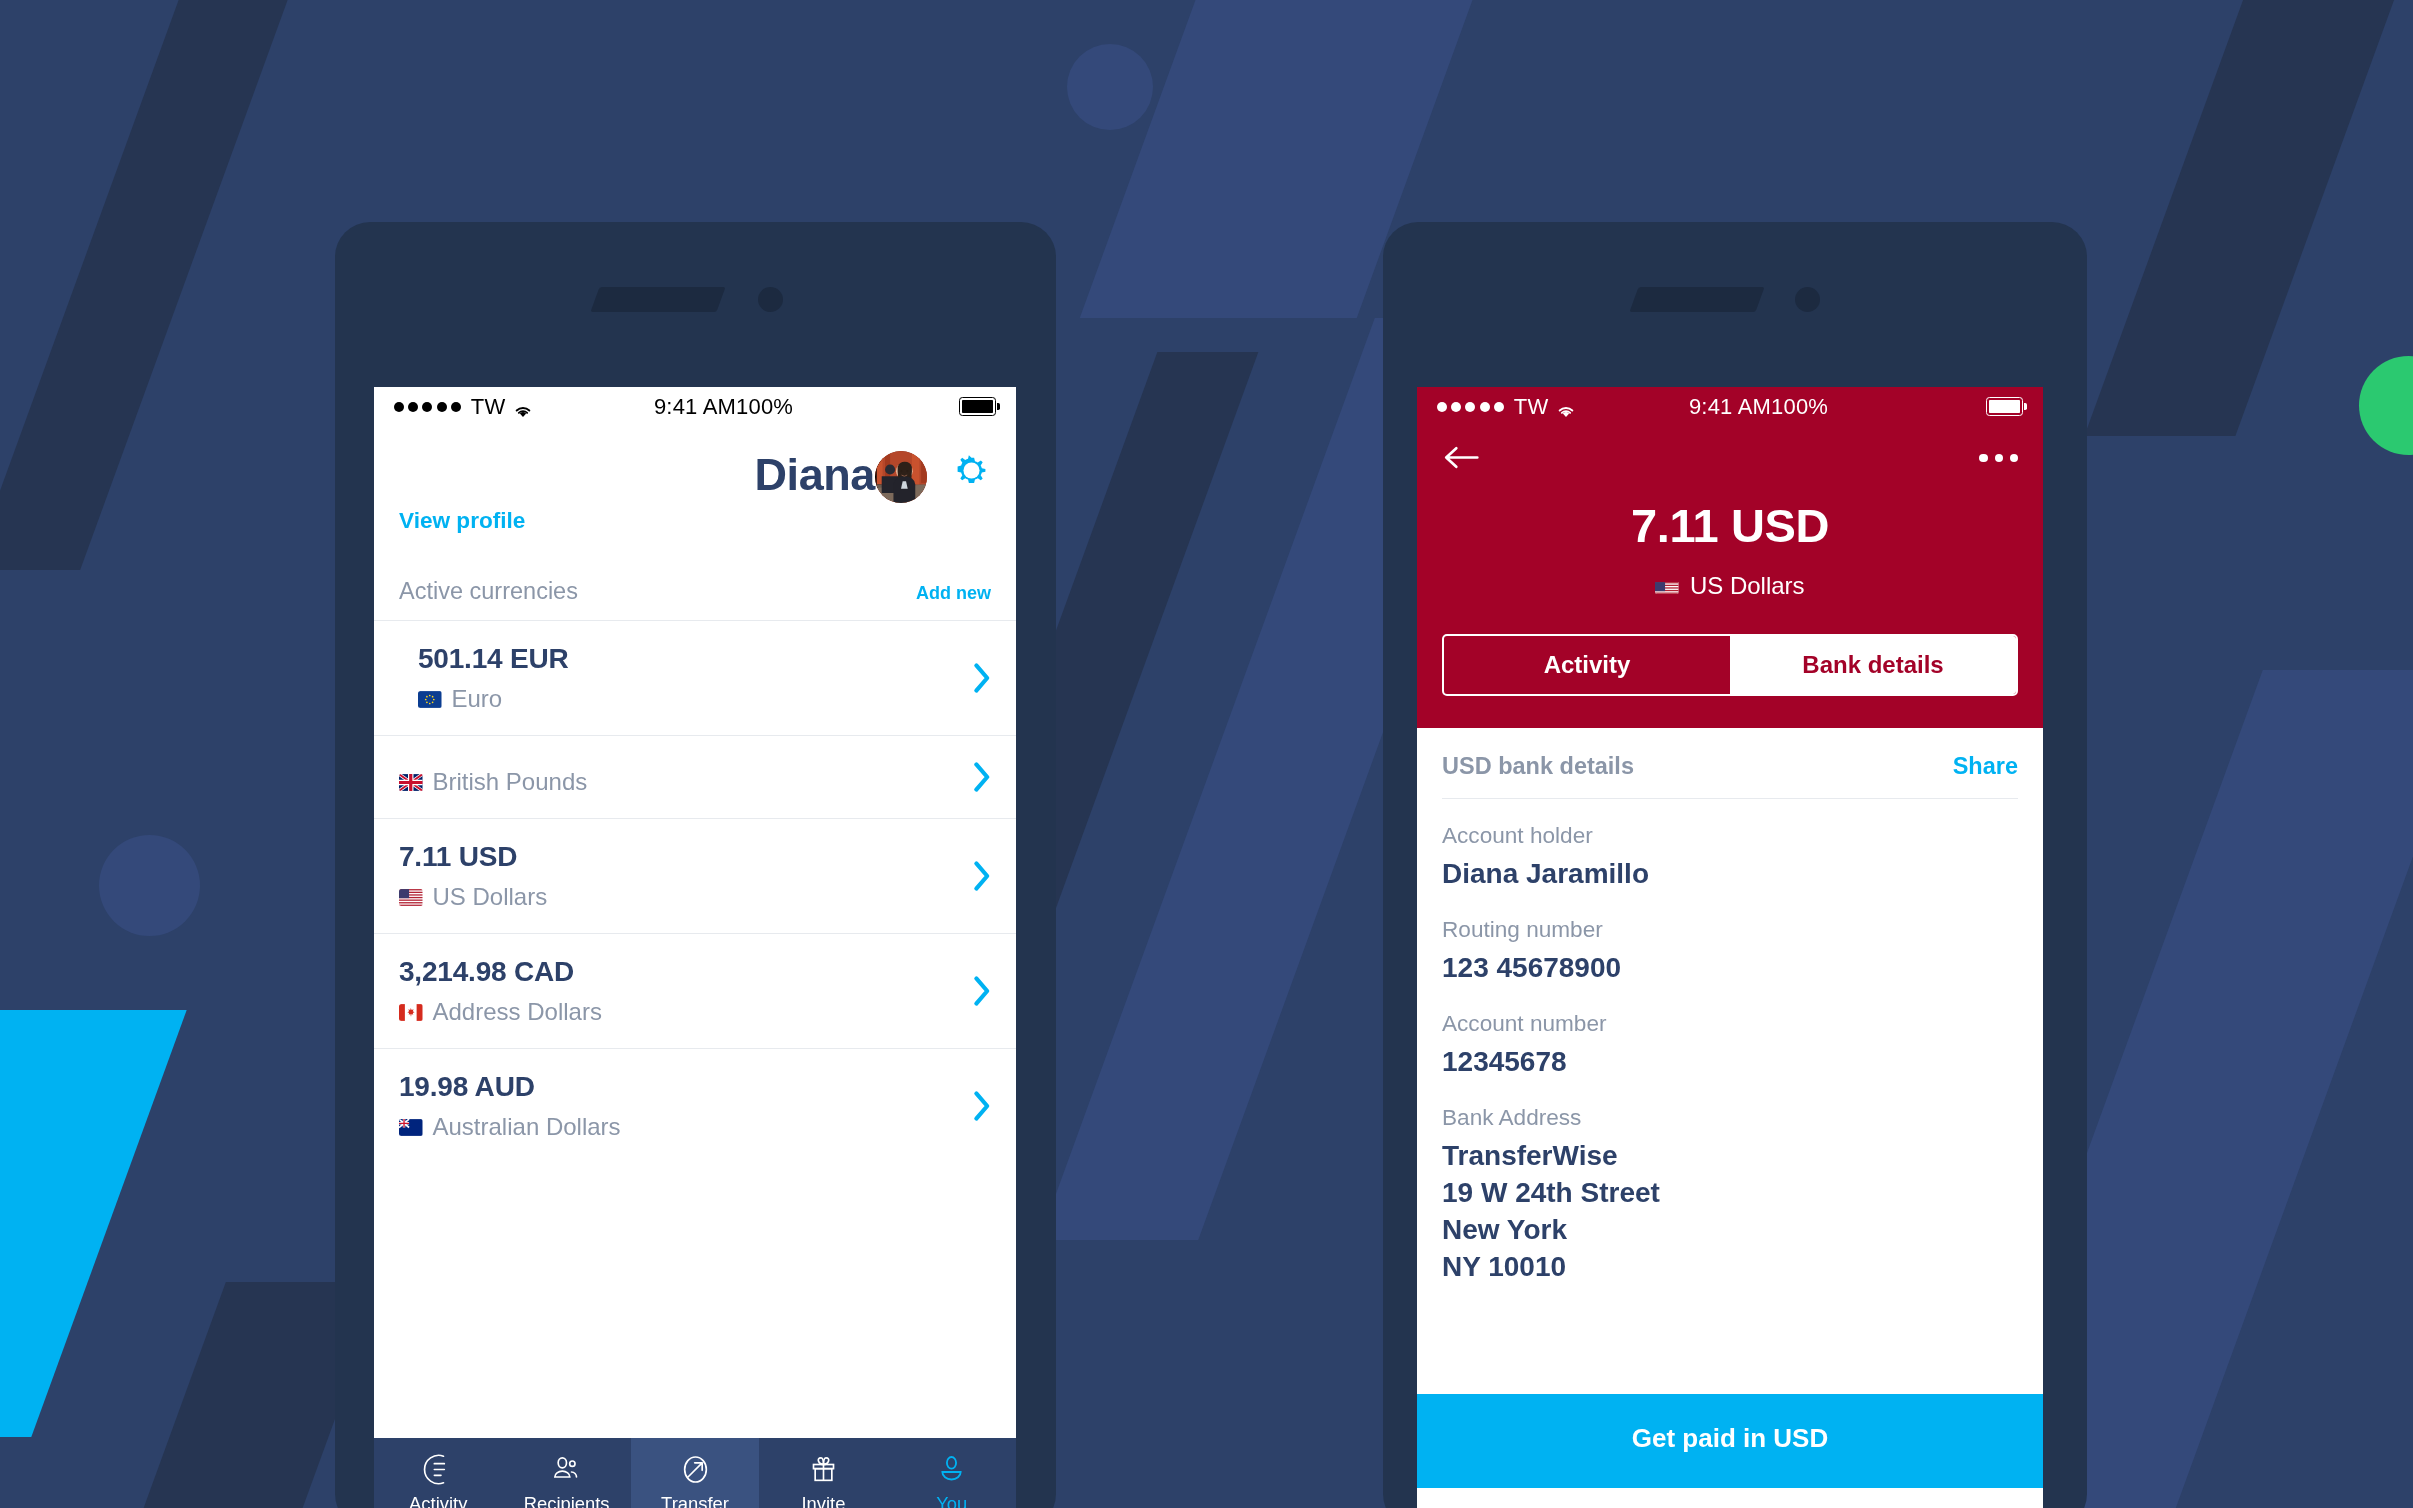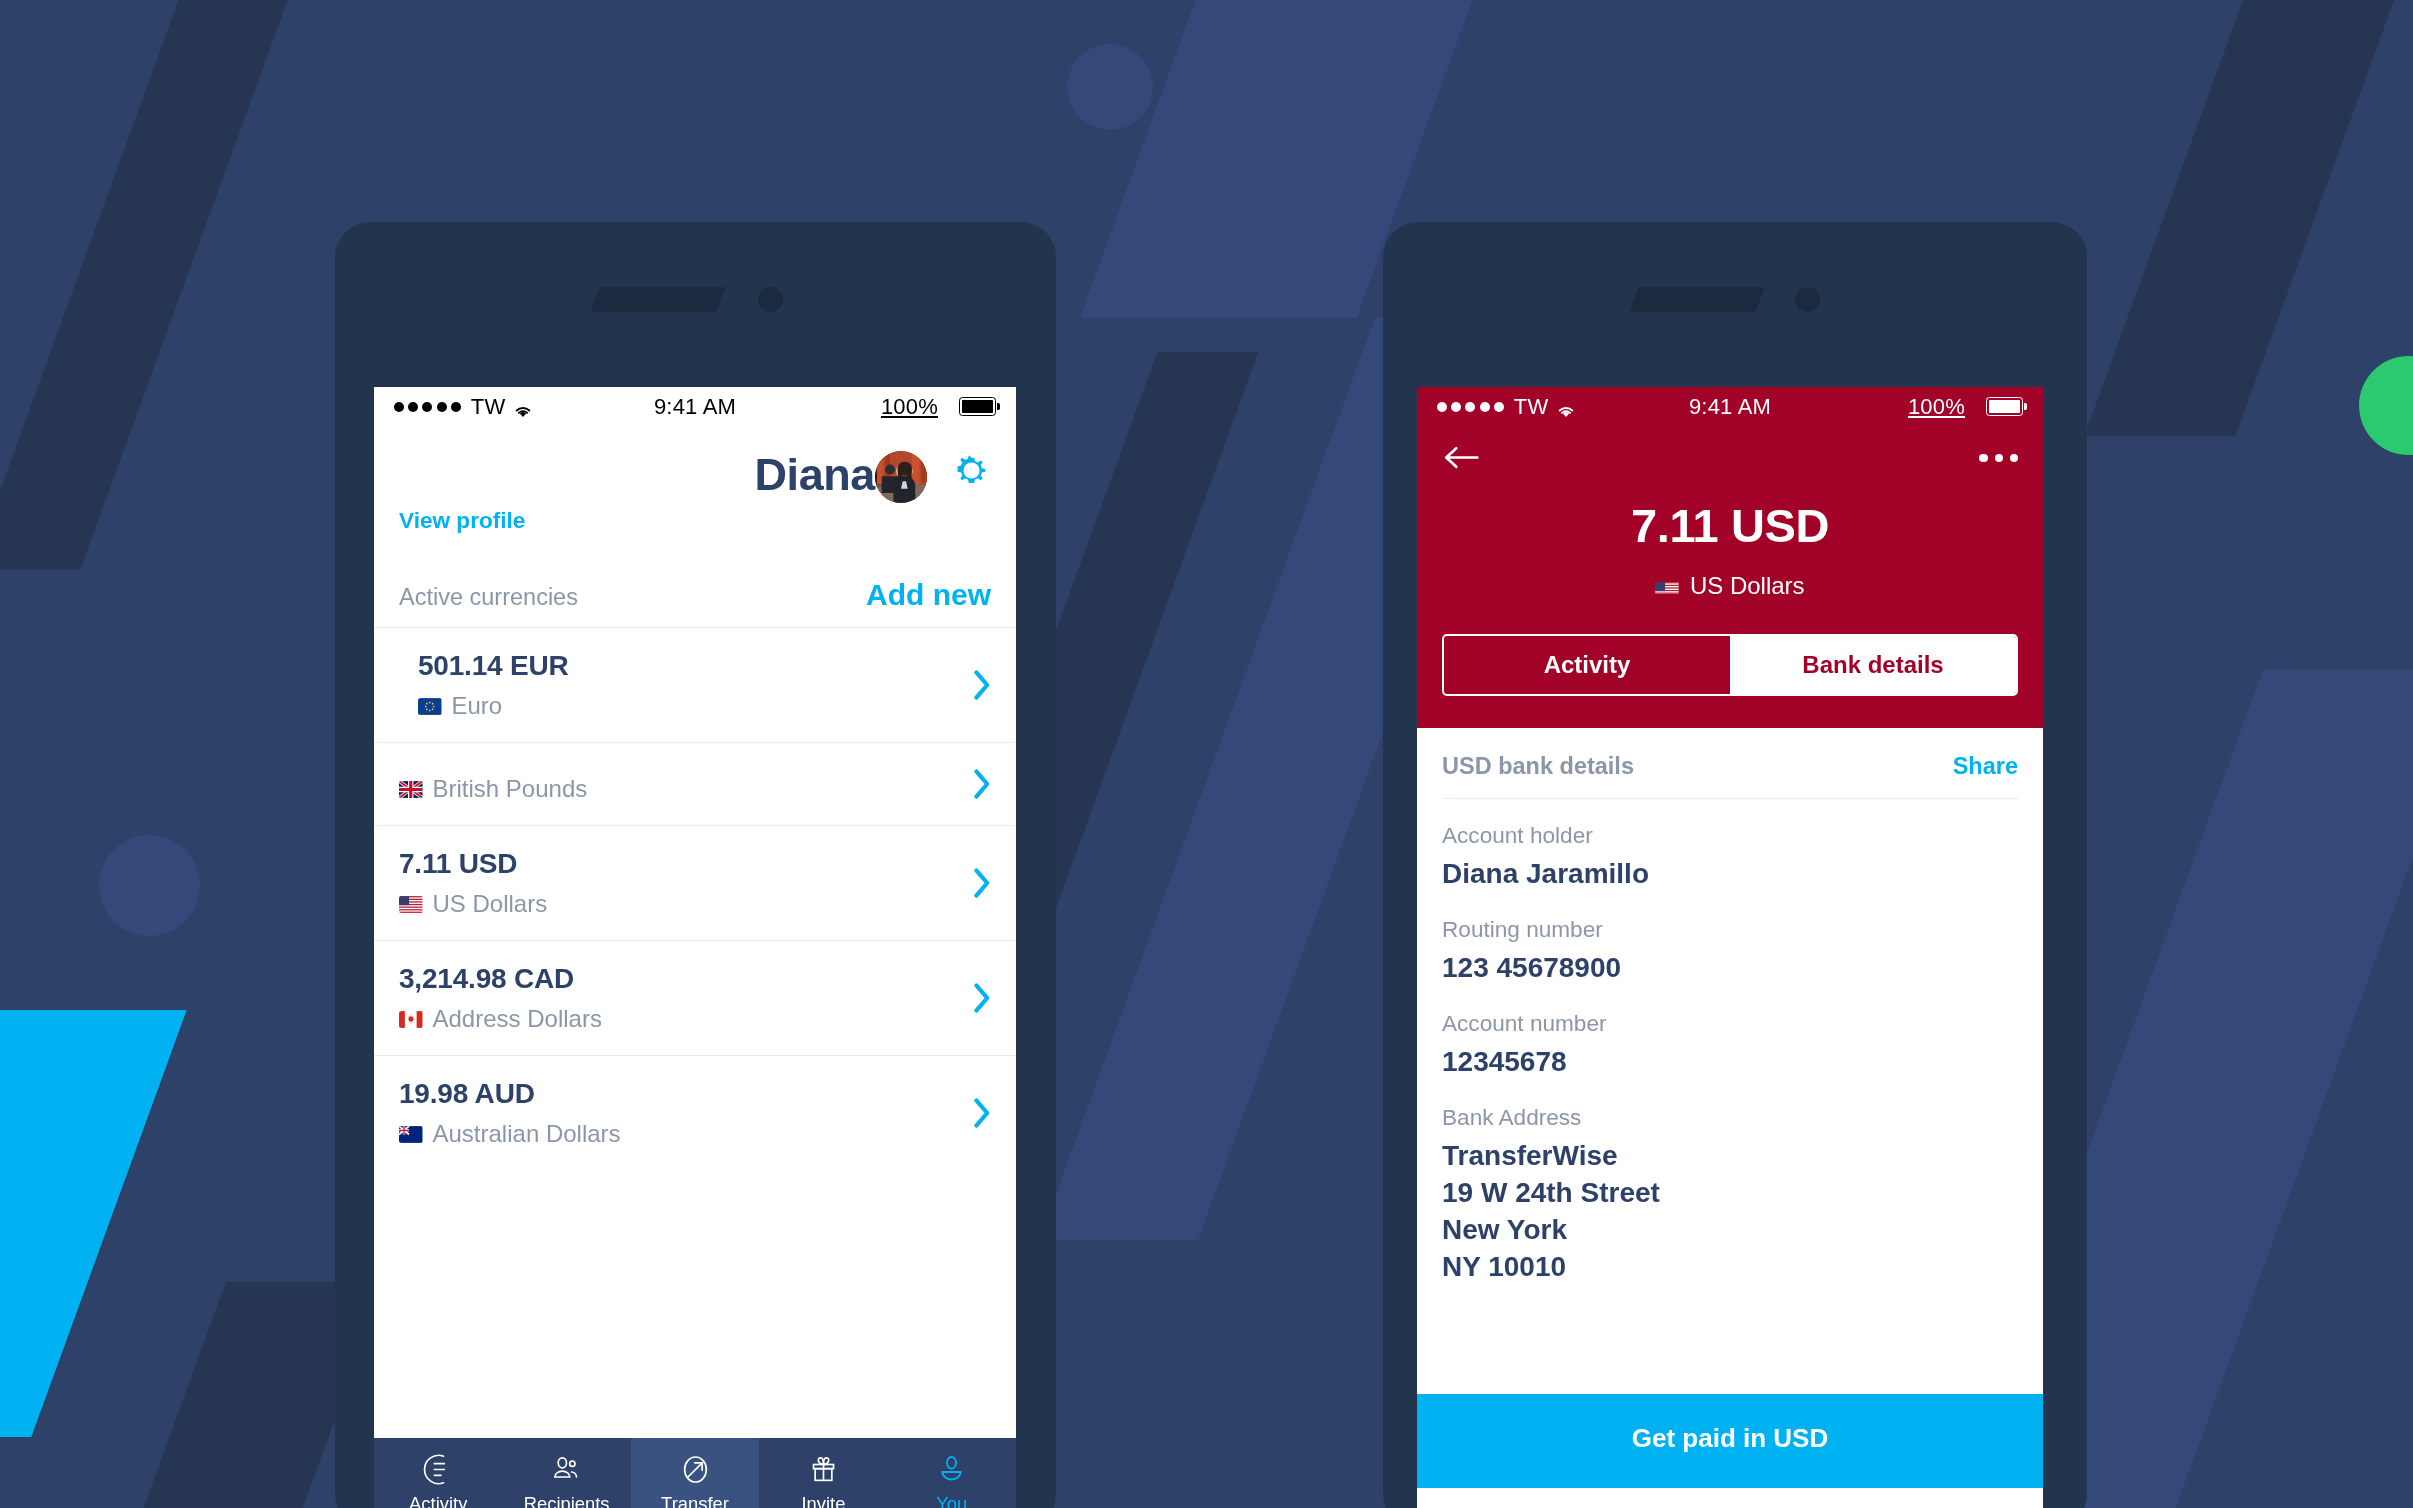--- a/index.html
+++ b/index.html
@@ -52,22 +52,22 @@
   
   .statusbar {
     height: 39px;
     display: flex; align-items: center;
     padding: 0 20px;
     font-size: 22px;
     letter-spacing: 0.2px;
   }
   .sb-left  { display: flex; align-items: center; gap: 7.5px; flex: 1 1 0; }
   .sb-mid   { flex: 0 0 auto; font-weight: 400; }
-  .sb-right { display: flex; align-items: center; justify-content: flex-end;
-              gap: 21px; flex: 1 1 0; text-decoration: underline; }
+  .sb-right { display: flex; align-items: center; justify-content: space-between;
+              gap: 21px; flex: 1 1 0; }
   .dots { display: flex; gap: 4.2px; align-items: center; }
   .dots i { width: 10px; height: 10px; border-radius: 50%; background: currentColor; display:block; }
   .carrier { font-size: 22px; margin-left: 2.5px; }
   .wifi { display: inline-block; width: 20px; height: 15px; position: relative; }
   .batt {
     width: 37px; height: 18.4px;
     border: 1.7px solid currentColor; border-radius: 3.4px;
     position: relative; display: inline-block;
   }
   .batt::after {
@@ -96,21 +96,21 @@
     position: relative; background: #8a2b1a;
   }
   .avatar svg { display: block; }
   .gear { width: 39px; height: 39px; flex: 0 0 auto; }
 
   .section-head {
     display: flex; align-items: baseline; justify-content: space-between;
     padding: 0 25px; margin-top: 44px;
   }
   .section-title { font-size: 23.5px; color: #8b96a8; }
-  .section-action { font-size: 30px; color: #00b2f2; font-weight: bold; }
+  .section-action { font-size: 18px; color: #00b2f2; font-weight: bold; }
 
   .cur-list { margin-top: 15px; }
   .cur-row {
     display: flex; align-items: center;
     padding: 22px 25px 22px 25px;
     border-top: 1.7px solid #e7eaee;
     position: relative;
   }
   .cur-row:first-child { border-top: 1.7px solid #e7eaee; padding-left: 44px; }
   .cur-main { flex: 1 1 auto; }

